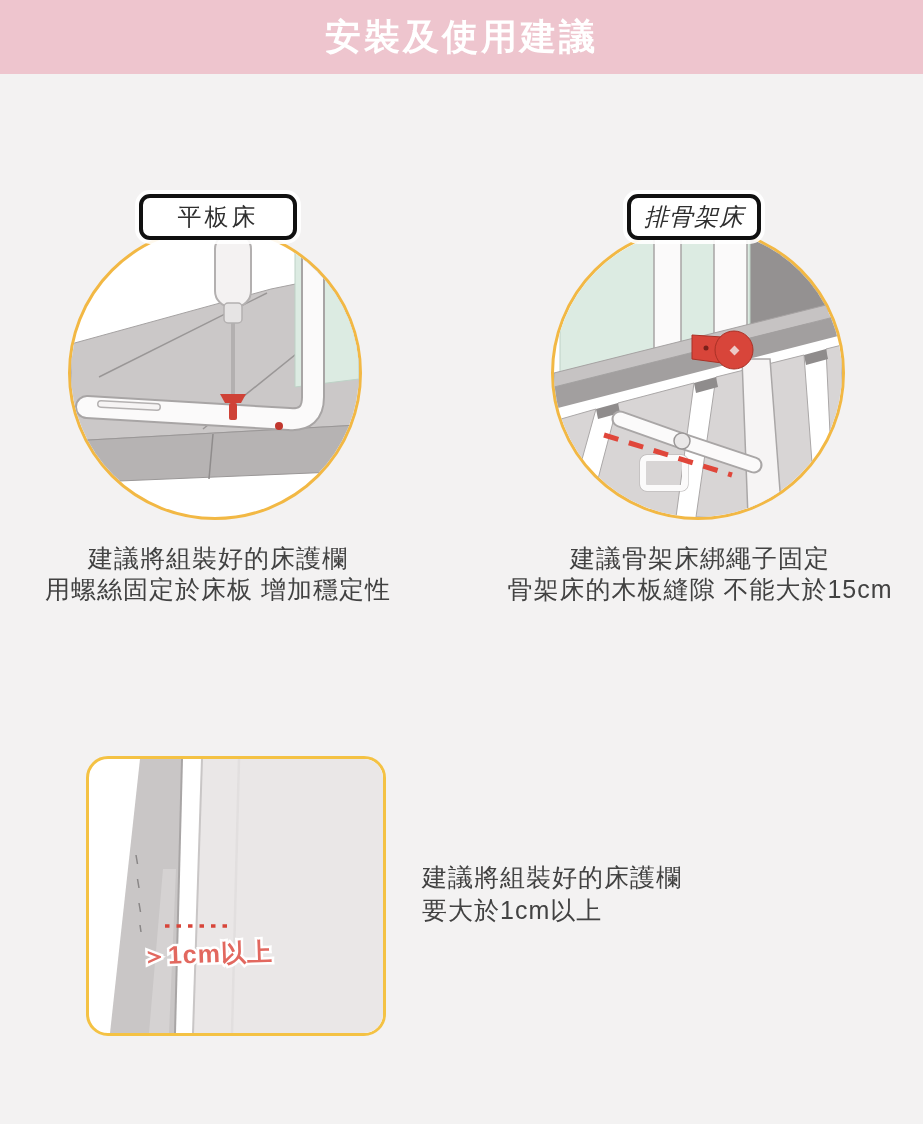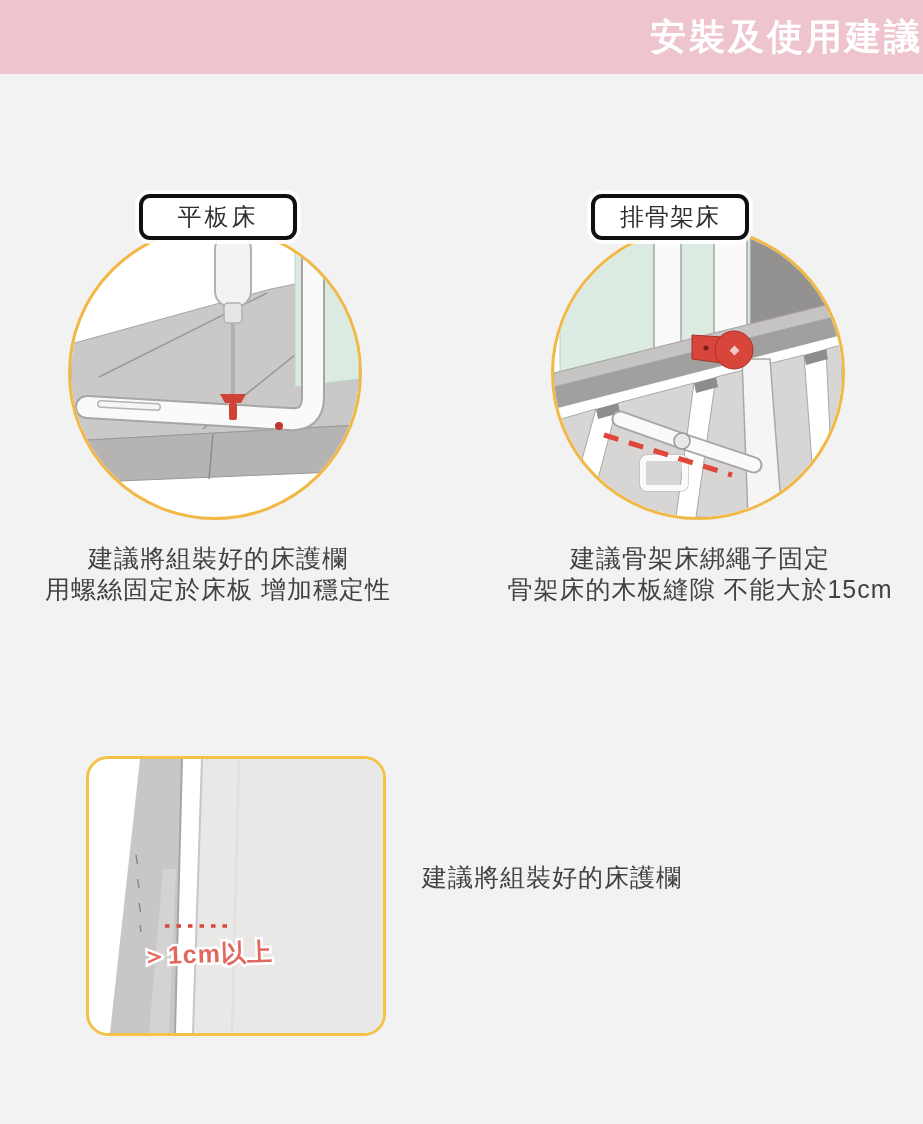--- a/index.html
+++ b/index.html
@@ -4,21 +4,21 @@
 <style>
   * { margin:0; padding:0; }
   html, body { background:#f3f2f2; }
   .page {
     position:relative; width:923px; height:1124px; overflow:hidden;
     background:#f3f2f2;
     font-family:"Liberation Sans","DejaVu Sans",sans-serif;
   }
   .banner {
     position:absolute; left:0; top:0; width:923px; height:74px;
-    background:#eec5ce; display:flex; align-items:center; justify-content:flex-end;
+    background:#eec5ce; display:flex; align-items:center; justify-content:center;
   }
   .banner h1 {
     font-size:36px; font-weight:bold; color:#ffffff; letter-spacing:3px;
   }
   .pill {
     position:absolute; transform:translateX(-50%); box-sizing:border-box;
     background:#ffffff; border:4px solid #101010; border-radius:11px;
     padding:3px 12px; text-align:center; font-size:24px; color:#2e2e2e;
     white-space:nowrap; z-index:5; box-shadow:0 0 0 4px rgba(255,255,255,0.9);
   }
@@ -47,21 +47,21 @@
 <div class="page">
 
   <header class="banner">
     <h1>安裝及使用建議</h1>
   </header>
 
   <div class="pill" style="left:218px; top:194px; width:158px; letter-spacing:3px;">
     <span>平板床</span>
   </div>
 
-  <div class="pill" style="left:670px; top:194px; width:158px; letter-spacing:1px;">
+  <div class="pill" style="left:694px; top:194px; width:134px; letter-spacing:1px;font-style:italic;">
     <span>排骨架床</span>
   </div>
 
   <div class="circle" style="left:68px; top:226px;">
     <svg viewBox="0 0 288 288">
       <polygon points="0,115 200,60 288,42 288,196 0,212" fill="#cbc8c8" stroke="#a5a2a2" stroke-width="1"></polygon>
       <line x1="28" y1="148" x2="196" y2="64" stroke="#9a9797" stroke-width="1.5"></line>
       <line x1="132" y1="200" x2="276" y2="84" stroke="#9a9797" stroke-width="1.5"></line>
       <polygon points="0,212 288,196 288,242 0,254" fill="#b6b3b3" stroke="#9a9797" stroke-width="1"></polygon>
       <line x1="142" y1="205" x2="138" y2="250" stroke="#8f8c8c" stroke-width="1.5"></line>
@@ -146,15 +146,16 @@
       <polygon points="113,0 294,0 294,274 104,274" fill="#eae7e7"></polygon>
       <line x1="113" y1="0" x2="104" y2="274" stroke="#c9c6c6" stroke-width="2"></line>
       <line x1="150" y1="0" x2="143" y2="274" stroke="#e2dfdf" stroke-width="2.5"></line>
       <path d="M 76,167 h 68" stroke="#d8453a" stroke-width="3.5" stroke-dasharray="4.5 7" fill="none"></path>
       <text x="53" y="204" font-size="25" font-weight="bold" fill="#e2685f" stroke="#ffffff" stroke-width="5" paint-order="stroke" letter-spacing="1" font-family="Liberation Sans, DejaVu Sans, sans-serif" transform="rotate(-2 100 200)">＞1cm以上</text>
     </svg>
   </div>
 
   <div class="notice-caption">
     <div>建議將組裝好的床護欄</div>
+    <div>要大於1cm以上</div>
   </div>
 
 </div>
 
 </body></html>

